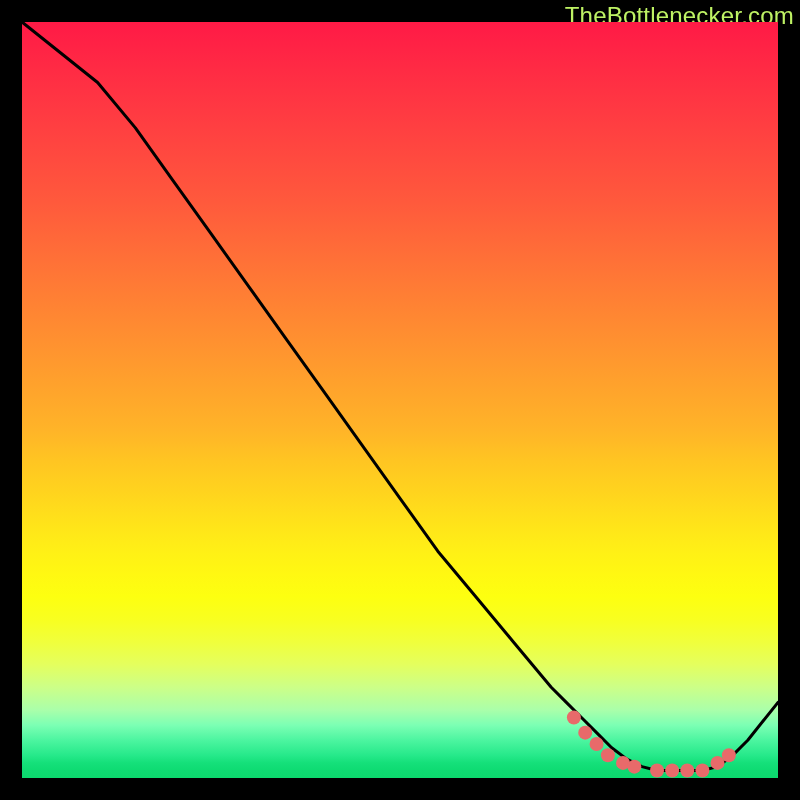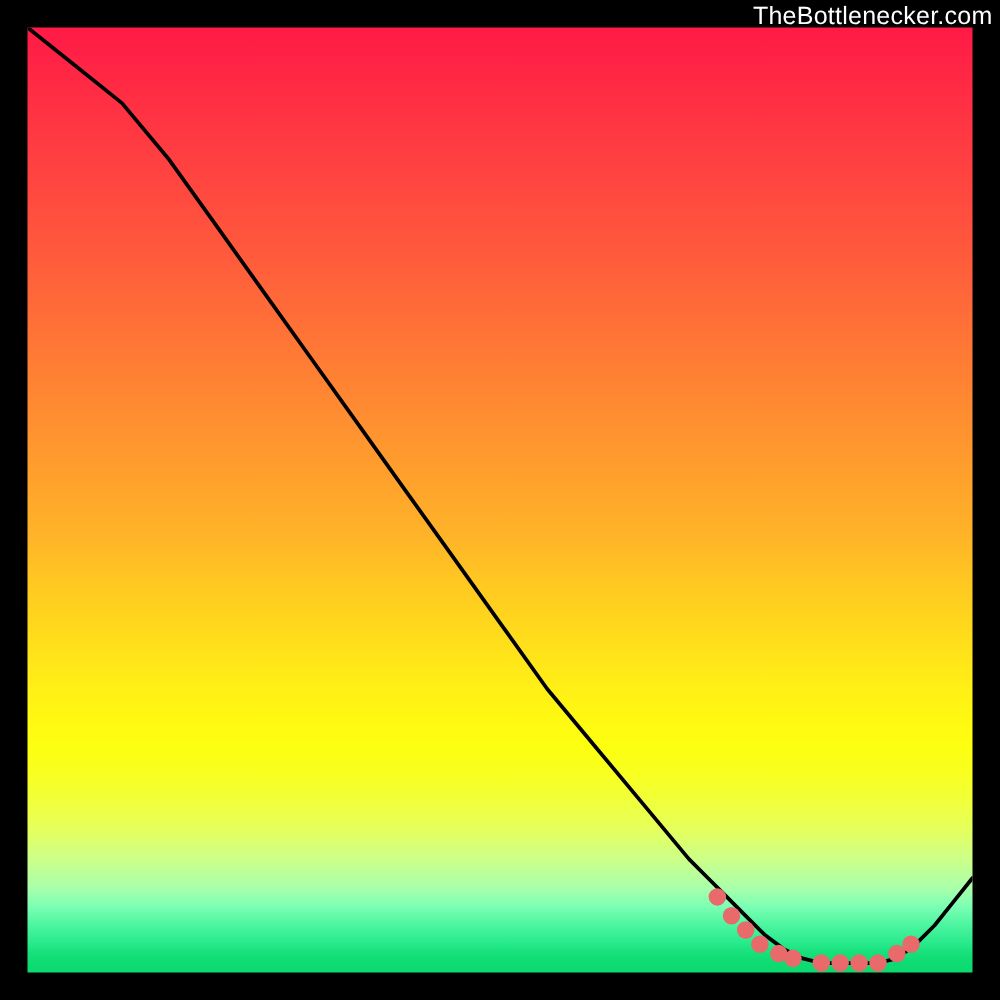--- a/index.html
+++ b/index.html
@@ -58,22 +58,22 @@
     position: absolute;
     left: 0; top: 0;
     width: 756px;
     height: 756px;
     display: block;
   }
   .watermark {
     position: absolute;
     top: 2px;
     right: 6px;
-    color: #ffffff;
-    font-size: 20px;
+    color: #bef264;
+    font-size: 24px;
     letter-spacing: 0.2px;
     user-select: none;
   }
 </style>
 </head>
 <body>
 
 <div class="frame">
   <div class="watermark">TheBottlenecker.com</div>
   <div class="plot">

